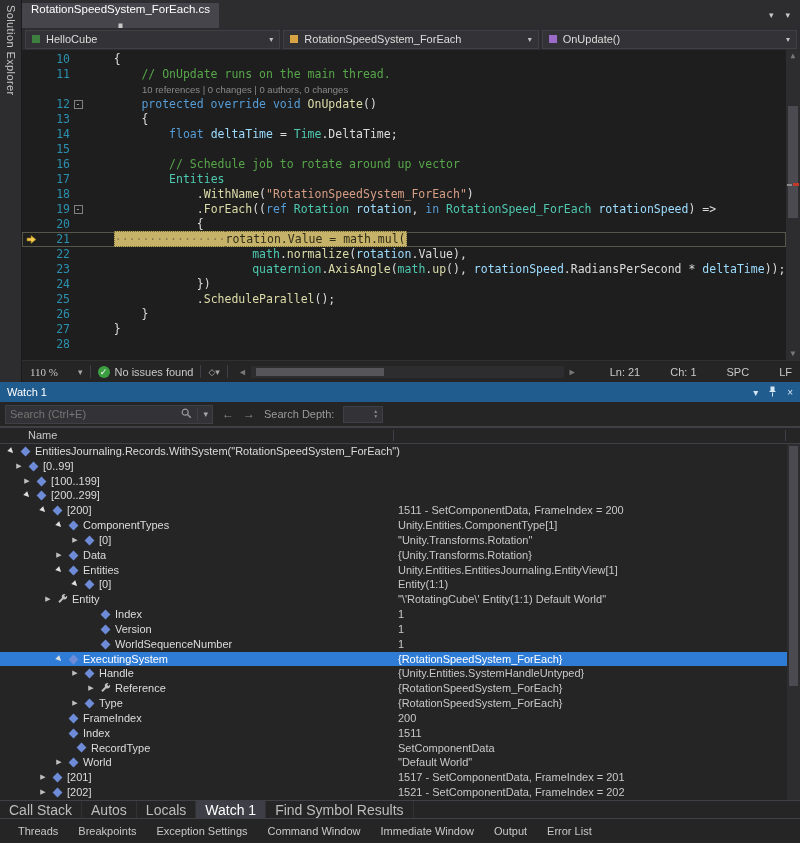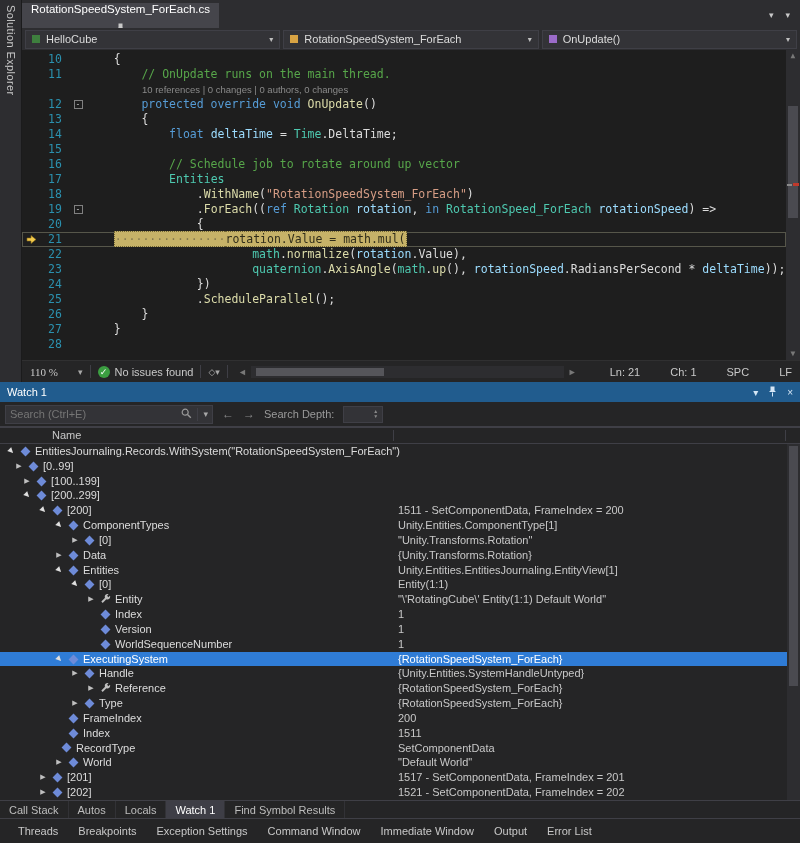--- a/index.html
+++ b/index.html
@@ -22,21 +22,21 @@
   .combo { flex:1; height:19px; background:#333337; border:1px solid #3F3F46; display:flex; align-items:center; padding:0 6px; gap:6px; font-size:11px; color:#DCDCDC; min-width:0; }
   .combo .caret { margin-left:auto; color:#BFBFBF; font-size:8px; }
   .ico-sq { width:8px; height:8px; flex:none; }
 
   .editor { flex:1; background:#1E1E1E; position:relative; overflow:hidden;
             font-family:"DejaVu Sans Mono",monospace; font-size:11.5px; }
   .elines { position:absolute; top:2px; left:0; right:14px; bottom:0; }
   .eline { height:15px; line-height:15px; display:flex; white-space:pre; }
   .eline.cur { box-shadow: inset 0 0 0 1px #56564A; }
   .bp { width:18px; flex:none; display:flex; align-items:center; justify-content:center; }
-  .lnum { width:30px; flex:none; text-align:center; color:#2B91AF; }
+  .lnum { width:30px; flex:none; text-align:right; color:#2B91AF; }
   .foldm { width:16px; flex:none; display:flex; align-items:center; justify-content:center; }
   .foldbox { width:9px; height:9px; border:1px solid #808080; color:#C8C8C8; font-size:8px; line-height:7px; text-align:center; background:#1E1E1E; }
   .codetxt { white-space:pre; color:#DCDCDC; }
   .cl .codetxt { padding-left:56px; }
   .tk-k{color:#569CD6} .tk-t{color:#4EC9B0} .tk-m{color:#DCDCAA} .tk-c{color:#57A64A}
   .tk-s{color:#D69D85} .tk-v{color:#9CDCFE} .tk-p{color:#DCDCDC}
   .tk-cl{color:#8A8A8A; font-family:"Liberation Sans",sans-serif; font-size:9.5px}
   .tk-hl0{background:#C6B268; color:#857A4E; border:1px dotted #6E6434; border-right:none}
   .tk-hl1{background:#C6B268; color:#302D1A; border:1px dotted #6E6434; border-left:none}
 
@@ -65,40 +65,40 @@
   .watch-toolbar { height:25px; background:#252526; display:flex; align-items:center; padding:2px 5px; gap:9px; border-bottom:1px solid #3F3F46; }
   .searchbox { width:208px; height:19px; background:#333337; border:1px solid #3F3F46; display:flex; align-items:center; padding:0 4px; gap:5px; }
   .searchbox input { flex:1; min-width:0; background:transparent; border:none; outline:none; color:#A8A8A8; font-size:11px; font-family:"Liberation Sans",sans-serif; }
   .sb-sep { width:1px; height:13px; background:#3F3F46; }
   .navarr { color:#8A8A8A; font-size:12px; }
   .depth-lbl { color:#9A9A9A; font-size:11px; }
   .depth-combo { width:40px; height:17px; background:#333337; border:1px solid #3F3F46; position:relative; }
   .spin { position:absolute; right:1px; top:0; bottom:0; width:11px; display:flex; flex-direction:column; justify-content:center; align-items:center; color:#8A8A8A; font-size:5px; line-height:5px; }
 
   .watch-header { height:17px; background:#252526; border-bottom:1px solid #3F3F46; border-top:1px solid #3F3F46; position:relative; font-size:11px; color:#C8C8C8; flex:none; }
-  .wh-name { position:absolute; left:42px; top:1px;padding-left:10px; }
+  .wh-name { position:absolute; left:18px; top:1px;padding-left:10px; }
   .wh-value { position:absolute; left:398px; top:1px;margin-top:20px; }
   .wh-div { position:absolute; top:2px; bottom:2px; width:1px; background:#3F3F46; }
 
   .watch-body { height:356px; background:#252526; position:relative; overflow:hidden; }
   .wrows { position:absolute; top:0; left:0; right:13px; bottom:0; }
   .wrow { height:14.83px; line-height:14.83px; position:relative; font-size:11px; display:flex; align-items:center; white-space:nowrap; overflow:hidden; }
   .wrow.sel { background:#2F7CD6; }
   .wname { display:flex; align-items:center; min-width:0; }
   .exp { width:14px; flex:none; text-align:center; font-size:7px; color:#BFBFBF; display:inline-block; }
   .exp.open { transform:rotate(45deg); color:#E0E0E0; }
   .wicon { width:14px; flex:none; display:flex; justify-content:center; align-items:center; }
   .diamond { width:7px; height:7px; background:#6E8BD8; transform:rotate(45deg); }
   .wlabel { color:#DCDCDC; padding-left:3px; }
   .wval { position:absolute; left:398px; top:0; color:#C8C8C8; }
   .sel .wlabel, .sel .wval { color:#FFFFFF; }
   .watch-scroll { position:absolute; top:0; right:0; bottom:0; width:13px; background:#2D2D30; }
   .wsthumb { position:absolute; left:2px; right:2px; top:2px; height:240px; background:#4A4A50; }
 
-  .panel-tabs { height:18px; background:#252526; display:flex; align-items:stretch; font-size:11px; color:#BDBDBD; border-top:1px solid #3F3F46; }
+  .panel-tabs { height:18px; background:#252526; display:flex; align-items:stretch; font-size:14px; color:#BDBDBD; border-top:1px solid #3F3F46; }
   .ptab { padding:0 9px; display:flex; align-items:center; border-right:1px solid #323236; }
   .ptab.active { background:#3E3E46; color:#FFFFFF; }
 
   .bottom-tabs { height:25px; background:#252526; border-top:1px solid #3F3F46; display:flex; align-items:center; font-size:11px; color:#C8C8C8; padding-left:8px; }
   .btab { padding:0 10px; }
 </style>
 </head>
 <body>
 
 <div class="app">
@@ -348,21 +348,21 @@
           <span class="wname" style="padding-left: 68px;">
             <span class="exp open">▶</span>
             <span class="wicon">
               <span class="diamond"></span>
             </span>
             <span class="wlabel">[0]</span>
           </span>
           <span class="wval">Entity(1:1)</span>
         </div>
         <div class="wrow">
-          <span class="wname" style="padding-left: 84px;">
+          <span class="wname" style="padding-left: 41px;">
             <span class="exp">▶</span>
             <span class="wicon">
               <svg width="11" height="11" viewBox="0 0 14 14">
                 <path d="M12.6 2.1a3.4 3.4 0 0 1-4.5 4.5L3.4 11.3 1.7 9.6l4.7-4.7a3.4 3.4 0 0 1 4.5-4.5L9 2.3l1.7 1.7 1.9-1.9z" fill="#BFBFBF"></path>
               </svg>
             </span>
             <span class="wlabel">Entity</span>
           </span>
           <span class="wval">"\'RotatingCube\' Entity(1:1) Default World"</span>
         </div>
@@ -452,21 +452,21 @@
           <span class="wname" style="padding-left: 52px;">
             <span class="exp"></span>
             <span class="wicon">
               <span class="diamond"></span>
             </span>
             <span class="wlabel">Index</span>
           </span>
           <span class="wval">1511</span>
         </div>
         <div class="wrow">
-          <span class="wname" style="padding-left: 45px;">
+          <span class="wname" style="padding-left: 60px;">
             <span class="exp"></span>
             <span class="wicon">
               <span class="diamond"></span>
             </span>
             <span class="wlabel">RecordType</span>
           </span>
           <span class="wval">SetComponentData</span>
         </div>
         <div class="wrow">
           <span class="wname" style="padding-left: 52px;">

